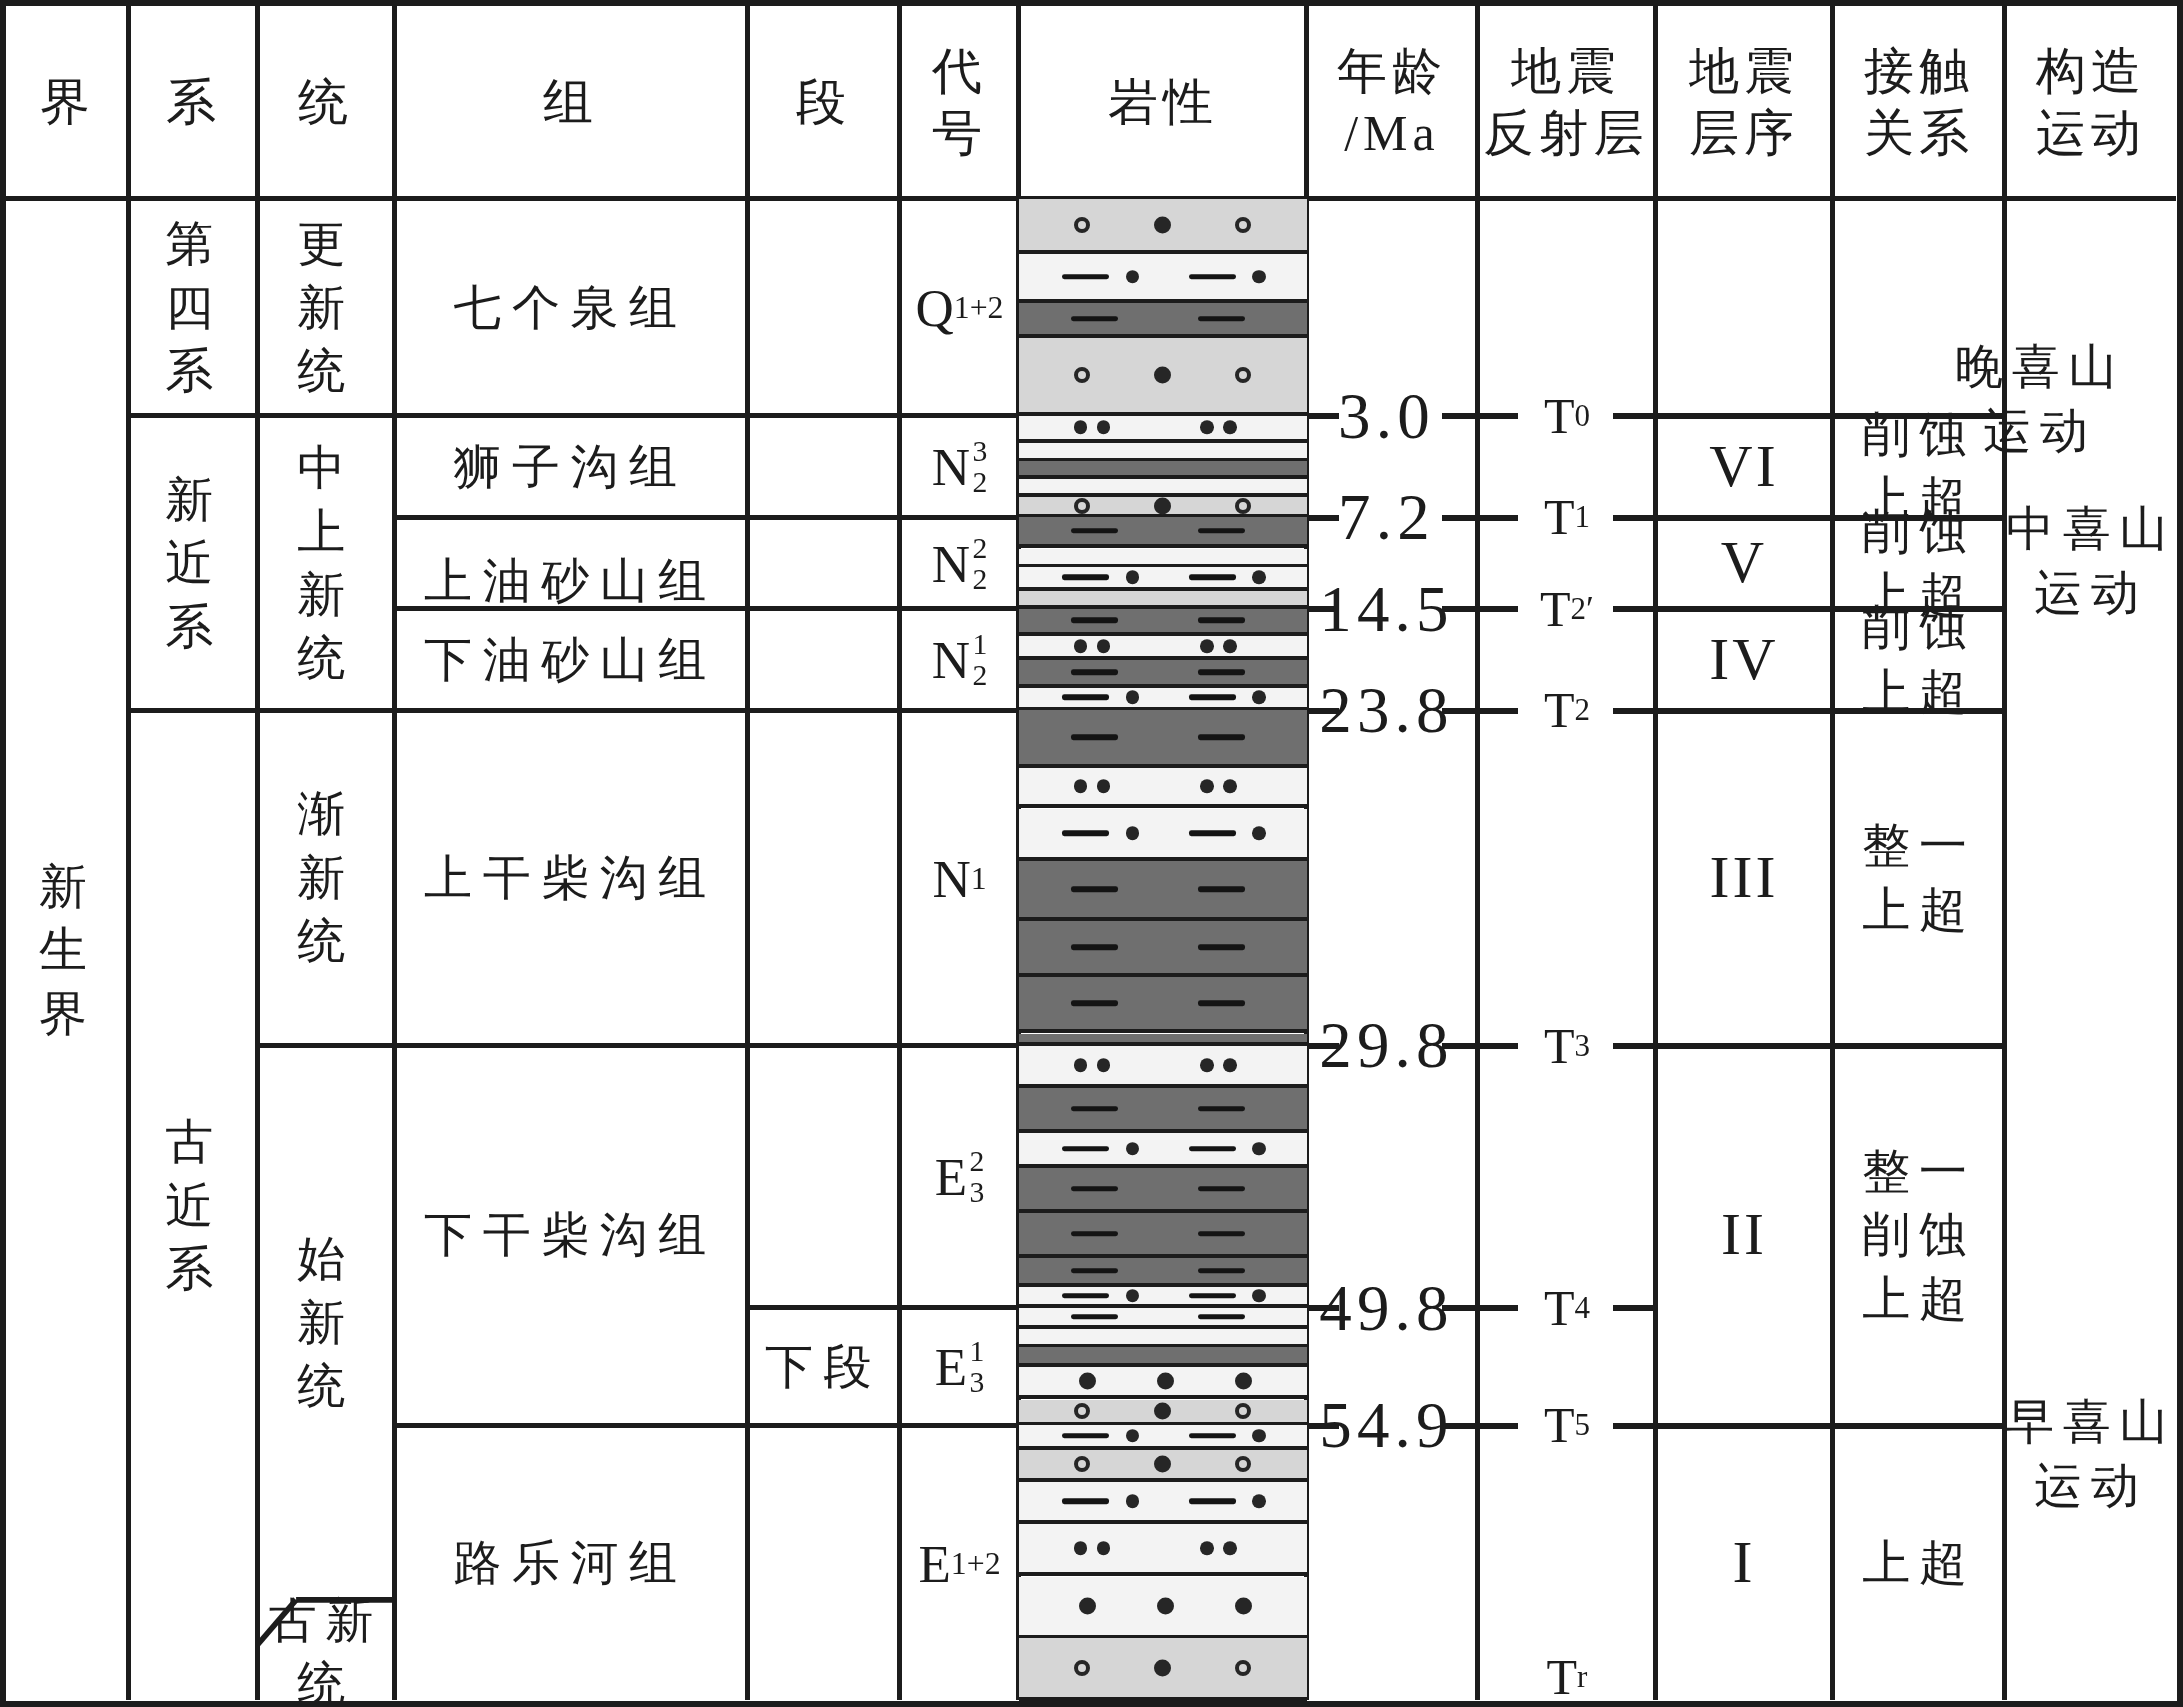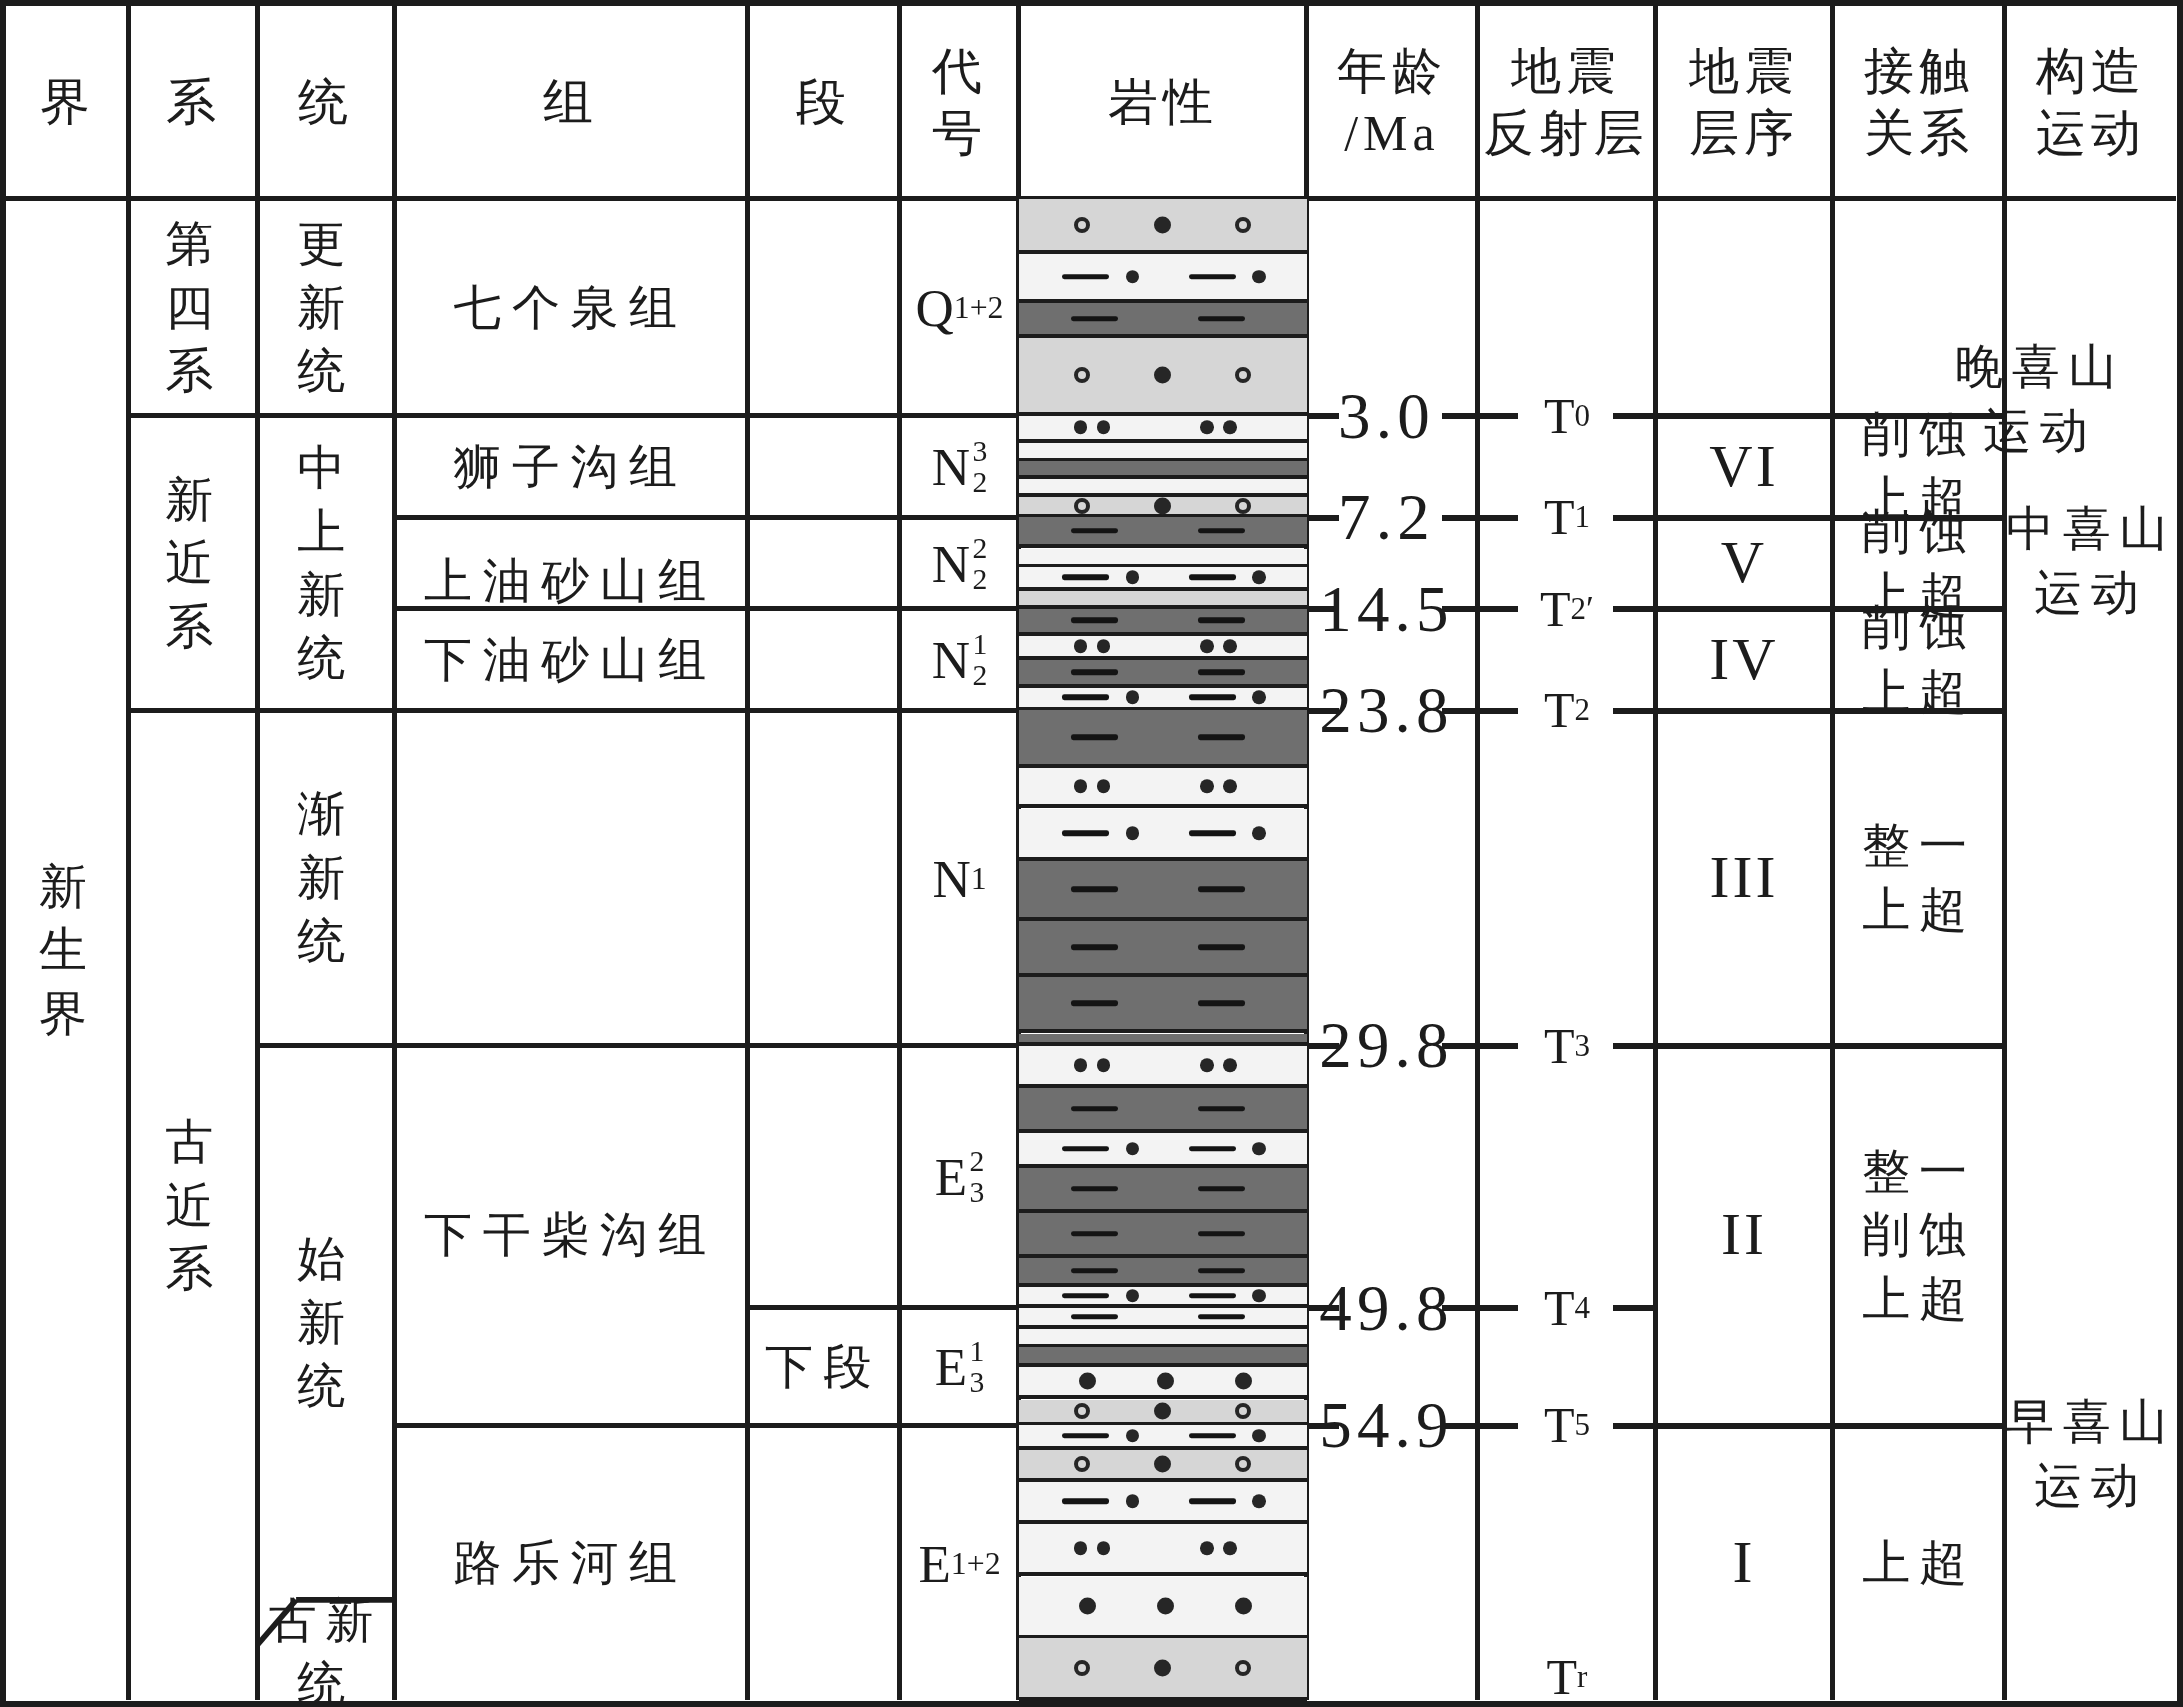--- a/index.html
+++ b/index.html
@@ -125,20 +125,21 @@
   <div class="cell" style="left:257px;top:1045px;width:137px;height:555px">始
 新
 统</div>
   <div class="cell" style="left:257px;top:1604px;width:137px;height:96px">古新
 统</div>
 
   <div class="cell h" style="left:394px;top:199px;width:353px;height:217px">七个泉组</div>
   <div class="cell h" style="left:394px;top:416px;width:353px;height:101px">狮子沟组</div>
   <div class="cell h" style="left:394px;top:535px;width:353px;height:92px">上油砂山组</div>
   <div class="cell h" style="left:394px;top:609px;width:353px;height:101px">下油砂山组</div>
+  <div class="cell h" style="left:394px;top:710px;width:353px;height:335px">上干柴沟组</div>
   <div class="cell h" style="left:394px;top:1425px;width:353px;height:276px">路乐河组</div>
   <div class="cell h" style="left:394px;top:1045px;width:353px;height:380px">下干柴沟组</div>
 
   <div class="cell h" style="left:747px;top:1308px;width:153px;height:117px">下段</div>
 
   <div class="lith" id="lith">
       <div class="band bg-c" style="top:0px;height:55px">
         <span class="sym ring" style="left: 19%;"></span>
         <span class="sym bigdot" style="left: 47%;"></span>
         <span class="sym ring" style="left: 75%;"></span>

